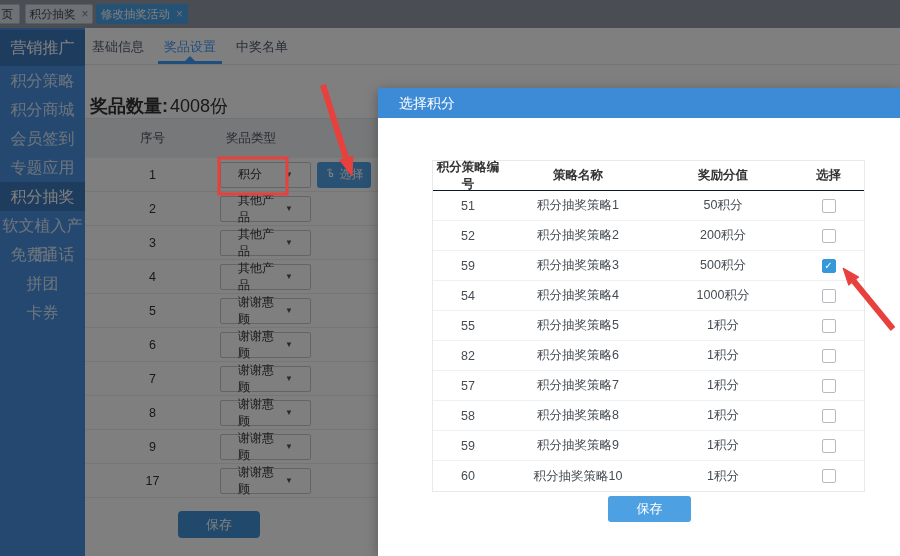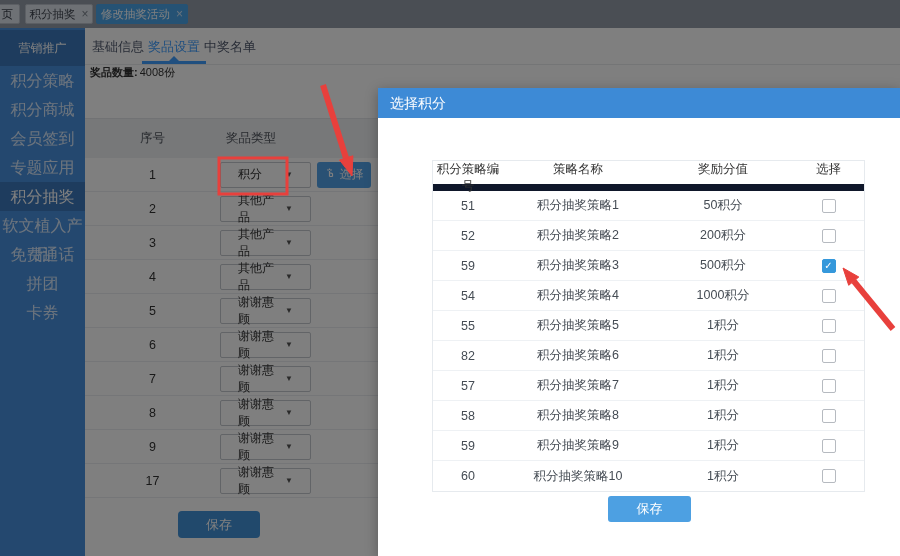--- a/index.html
+++ b/index.html
@@ -19,34 +19,34 @@
     display:flex;align-items:center;gap:4px;padding:0 6px;cursor:pointer;white-space:nowrap}
   .chip-close{font-size:12px;color:#7a828c;margin-left:2px;cursor:pointer}
   .chip.active{background:var(--chip-active);border-color:var(--chip-active);color:#fff}
   .chip.active .chip-close{color:#cfe6fa}
   .chip-partial{left:-30px;width:50px;justify-content:flex-end}
   .chip-2{left:25px;width:68px;justify-content:center}
   .chip-3{left:96px;width:92px;justify-content:center}
 
   
   .sidebar{position:absolute;left:0;top:28px;width:85px;bottom:0;background:var(--sidebar-bg)}
-  .side-header{margin-top:2px;height:36px;line-height:36px;text-align:center;font-size:12px;
+  .side-header{margin-top:2px;height:36px;line-height:36px;text-align:center;font-size:16px;
     color:#fff;background:var(--sidebar-active);cursor:pointer}
   .side-item{height:29px;line-height:29px;text-align:center;font-size:16px;color:#d9e8fa;cursor:pointer}
   .side-item.active{background:var(--sidebar-active);color:#fff}
 
   
   .main{position:absolute;left:85px;top:28px;right:0;bottom:0;background:#fff}
-  .main-tabs{height:37px;border-bottom:1px solid #e8eaec;display:flex;padding-left:5px;position:relative}
+  .main-tabs{height:37px;border-bottom:1px solid #e8eaec;display:flex;padding-left:5px;gap:16px;position:relative}
   .main-tab{font-size:13px;color:#515a6e;line-height:37px;position:relative;cursor:pointer;padding:0 2px}
   .main-tab.active{color:var(--accent)}
   .main-tab.active::after{content:"";position:absolute;left:-4px;right:-4px;bottom:0;height:3px;background:var(--accent)}
   .main-tab.active::before{content:"";position:absolute;left:50%;margin-left:-5px;bottom:3px;
     border-left:5px solid transparent;border-right:5px solid transparent;border-bottom:5px solid var(--accent)}
-  .qty-row{height:53px;display:flex;align-items:flex-start;padding-left:5px;font-size:11px;color:#333}
+  .qty-row{height:53px;display:flex;align-items:flex-end;padding-left:5px;font-size:18px;color:#333}
   .qty-label{font-weight:bold}
   .qty-value{margin-left:2px}
   .gtable{position:absolute;left:0;top:90px;right:0}
   .gt-head{height:40px;background:#eef0f3;border-top:1px solid #e2e4e8;display:flex;align-items:center;
     font-size:12.5px;color:#51565e}
   .gt-h1{width:135px;text-align:center}
   .gt-h2{padding-left:6px}
   .gt-row{height:34px;display:flex;align-items:center;border-bottom:1px solid #ebedf0;font-size:12.5px;color:#333}
   .gt-c1{width:135px;text-align:center}
   .gt-c2{display:flex;align-items:center}
@@ -55,24 +55,24 @@
   .select .arrow{font-size:8px;color:#555}
   .pick-btn{margin-left:6px;width:54px;height:26px;background:var(--btn-blue);border:none;border-radius:3px;
     color:#fff;font-size:12px;display:flex;align-items:center;justify-content:center;gap:3px;cursor:pointer}
   .main-save{position:absolute;left:93px;top:483px;width:82px;height:27px;background:var(--save-blue);
     border:none;border-radius:4px;color:#fff;font-size:13px;cursor:pointer}
 
   
   .overlay{position:absolute;inset:0;background:rgba(0,0,0,0.5);z-index:10}
   .modal{position:absolute;left:378px;top:88px;width:522px;height:468px;background:#fff;z-index:20;
     box-shadow:0 3px 12px rgba(0,0,0,.3)}
-  .modal-header{height:30px;background:var(--modal-header);color:#fff;font-size:14px;line-height:30px;padding-left:12px}
+  .modal-header{height:30px;background:var(--modal-header);color:#fff;font-size:14px;line-height:30px;padding-left:21px}
   .mtable{position:absolute;left:54px;top:72px;width:433px;border:1px solid #e6eaee}
-  .m-head{height:30px;display:flex;font-size:12.5px;color:#333;font-weight:normal;
-    border-bottom:7px solid #0f172a}
+  .m-head{height:30px;display:flex;align-items:center;font-size:12.5px;color:#333;font-weight:bold;
+    border-bottom:1px solid #0f172a}
   .m-row{height:30px;display:flex;align-items:center;font-size:12.5px;color:#454c54;border-bottom:1px solid #eef1f4}
   .m-row:last-child{border-bottom:none}
   .mc1{width:70px;text-align:center}
   .mc2{width:150px;text-align:center}
   .mc3{width:140px;text-align:center}
   .mc4{width:71px;display:flex;justify-content:center}
   .checkbox{width:14px;height:14px;border:1px solid #b6bac0;border-radius:2px;background:#fff;cursor:pointer;
     display:flex;align-items:center;justify-content:center}
   .checkbox.checked{background:var(--check-blue);border-color:var(--check-blue);color:#fff;font-size:10px;line-height:1}
   .modal-save{position:absolute;left:230px;top:408px;width:83px;height:26px;background:var(--modal-save);

